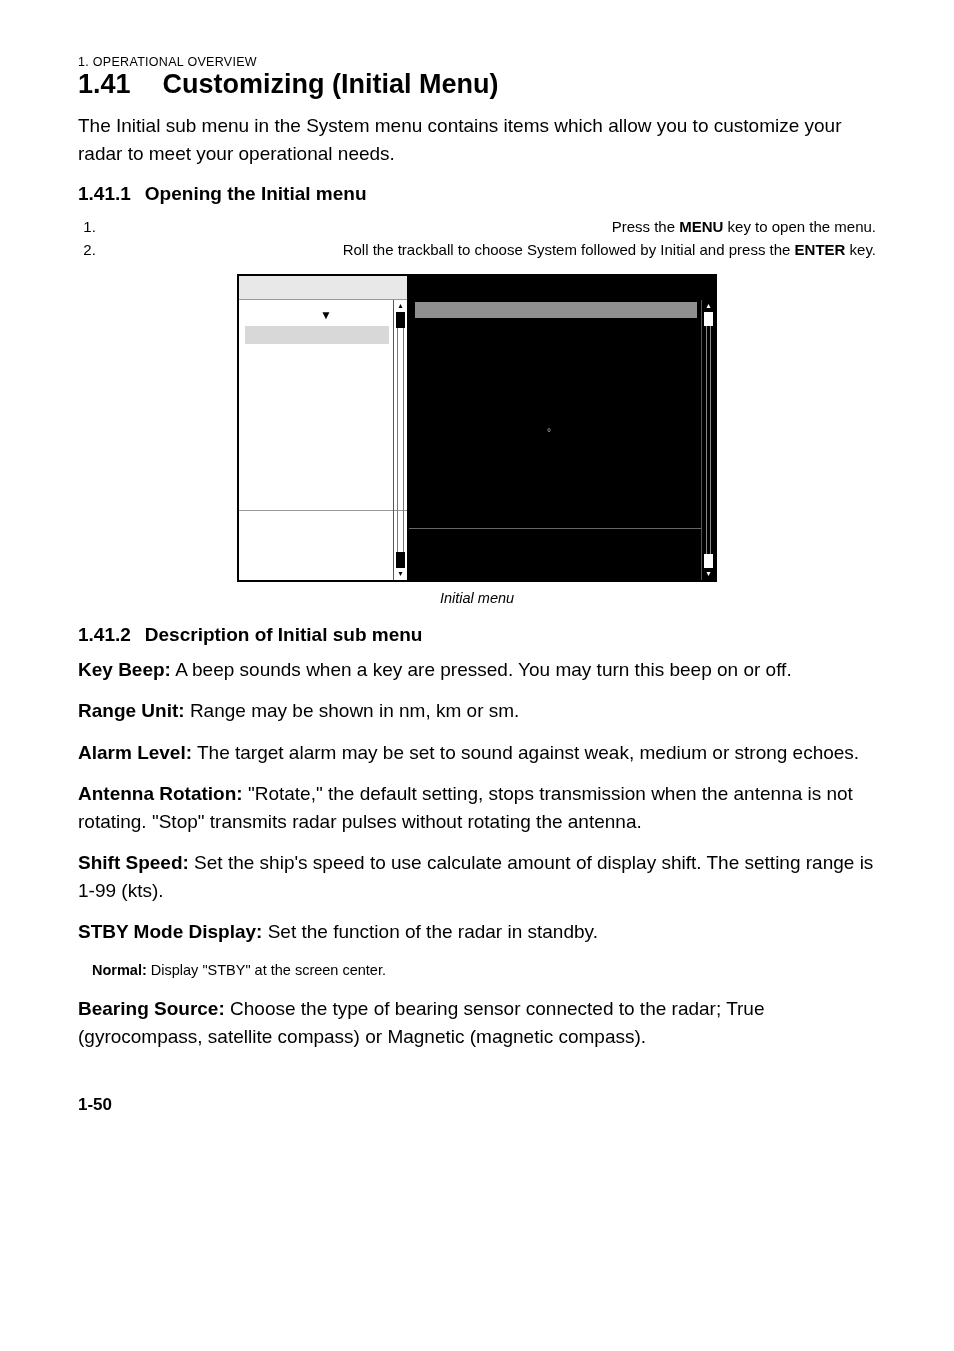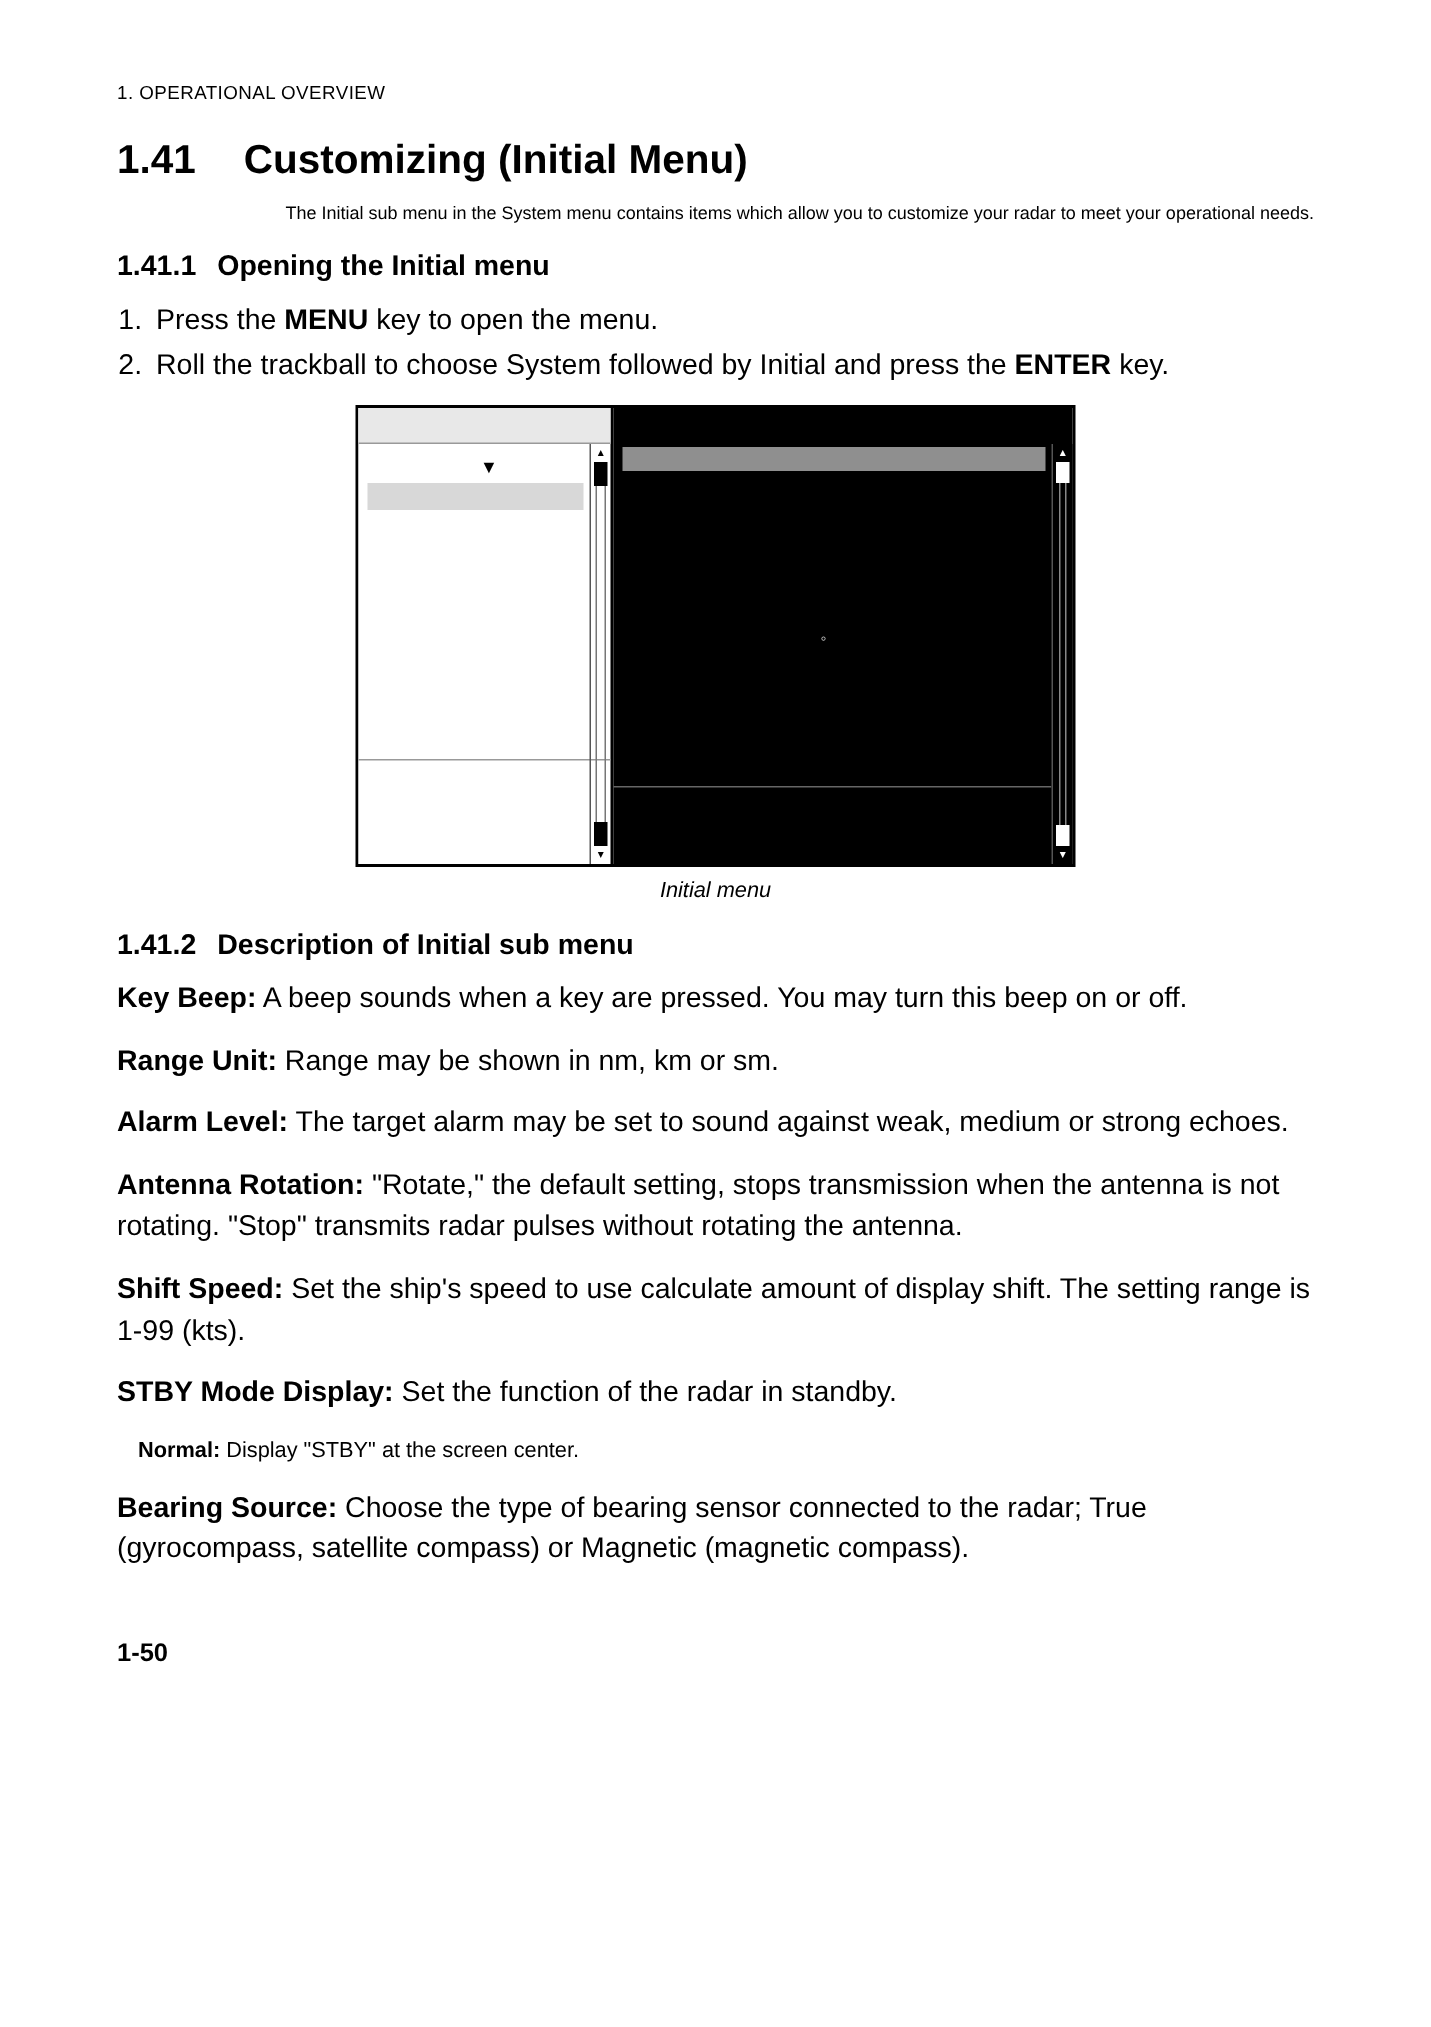--- a/index.html
+++ b/index.html
@@ -7,45 +7,44 @@
       font-family: Arial, Helvetica, sans-serif;
       margin: 0;
       padding: 55px 78px 40px 78px;
       width: 954px;
       color: #000;
       background: #fff;
     }
     .header-line {
       font-size: 12.5px;
       letter-spacing: 0.3px;
-      margin-bottom: 22px;
     }
     h1 {
       font-size: 27px;
       font-weight: bold;
       margin: 0 0 12px 0;
     }
     h1 .num { display: inline-block; margin-right: 32px; }
     .body-text {
-      font-size: 12px;
+      font-size: 19px;
       line-height: 1.45;
       margin: 0 0 16px 0;
-      text-align: right;
     }
     h2 {
       font-size: 19px;
       font-weight: bold;
       margin: 10px 0 10px 0;
     }
     h2 .num { display: inline-block; margin-right: 14px; }
     ol.steps {
-      font-size: 19px;
+      font-size: 15px;
       line-height: 1.55;
       margin: 0 0 12px 0;
       padding-left: 22px;
+      text-align: right;
     }
     ol.steps li { padding-left: 4px; }
     .bold { font-weight: bold; }
     .figure-wrap { text-align: center; margin: 6px 0 8px 0; }
     .figure-caption {
       font-style: italic;
       font-size: 14.5px;
       margin: 8px 0 18px 0;
       text-align: center;
     }

